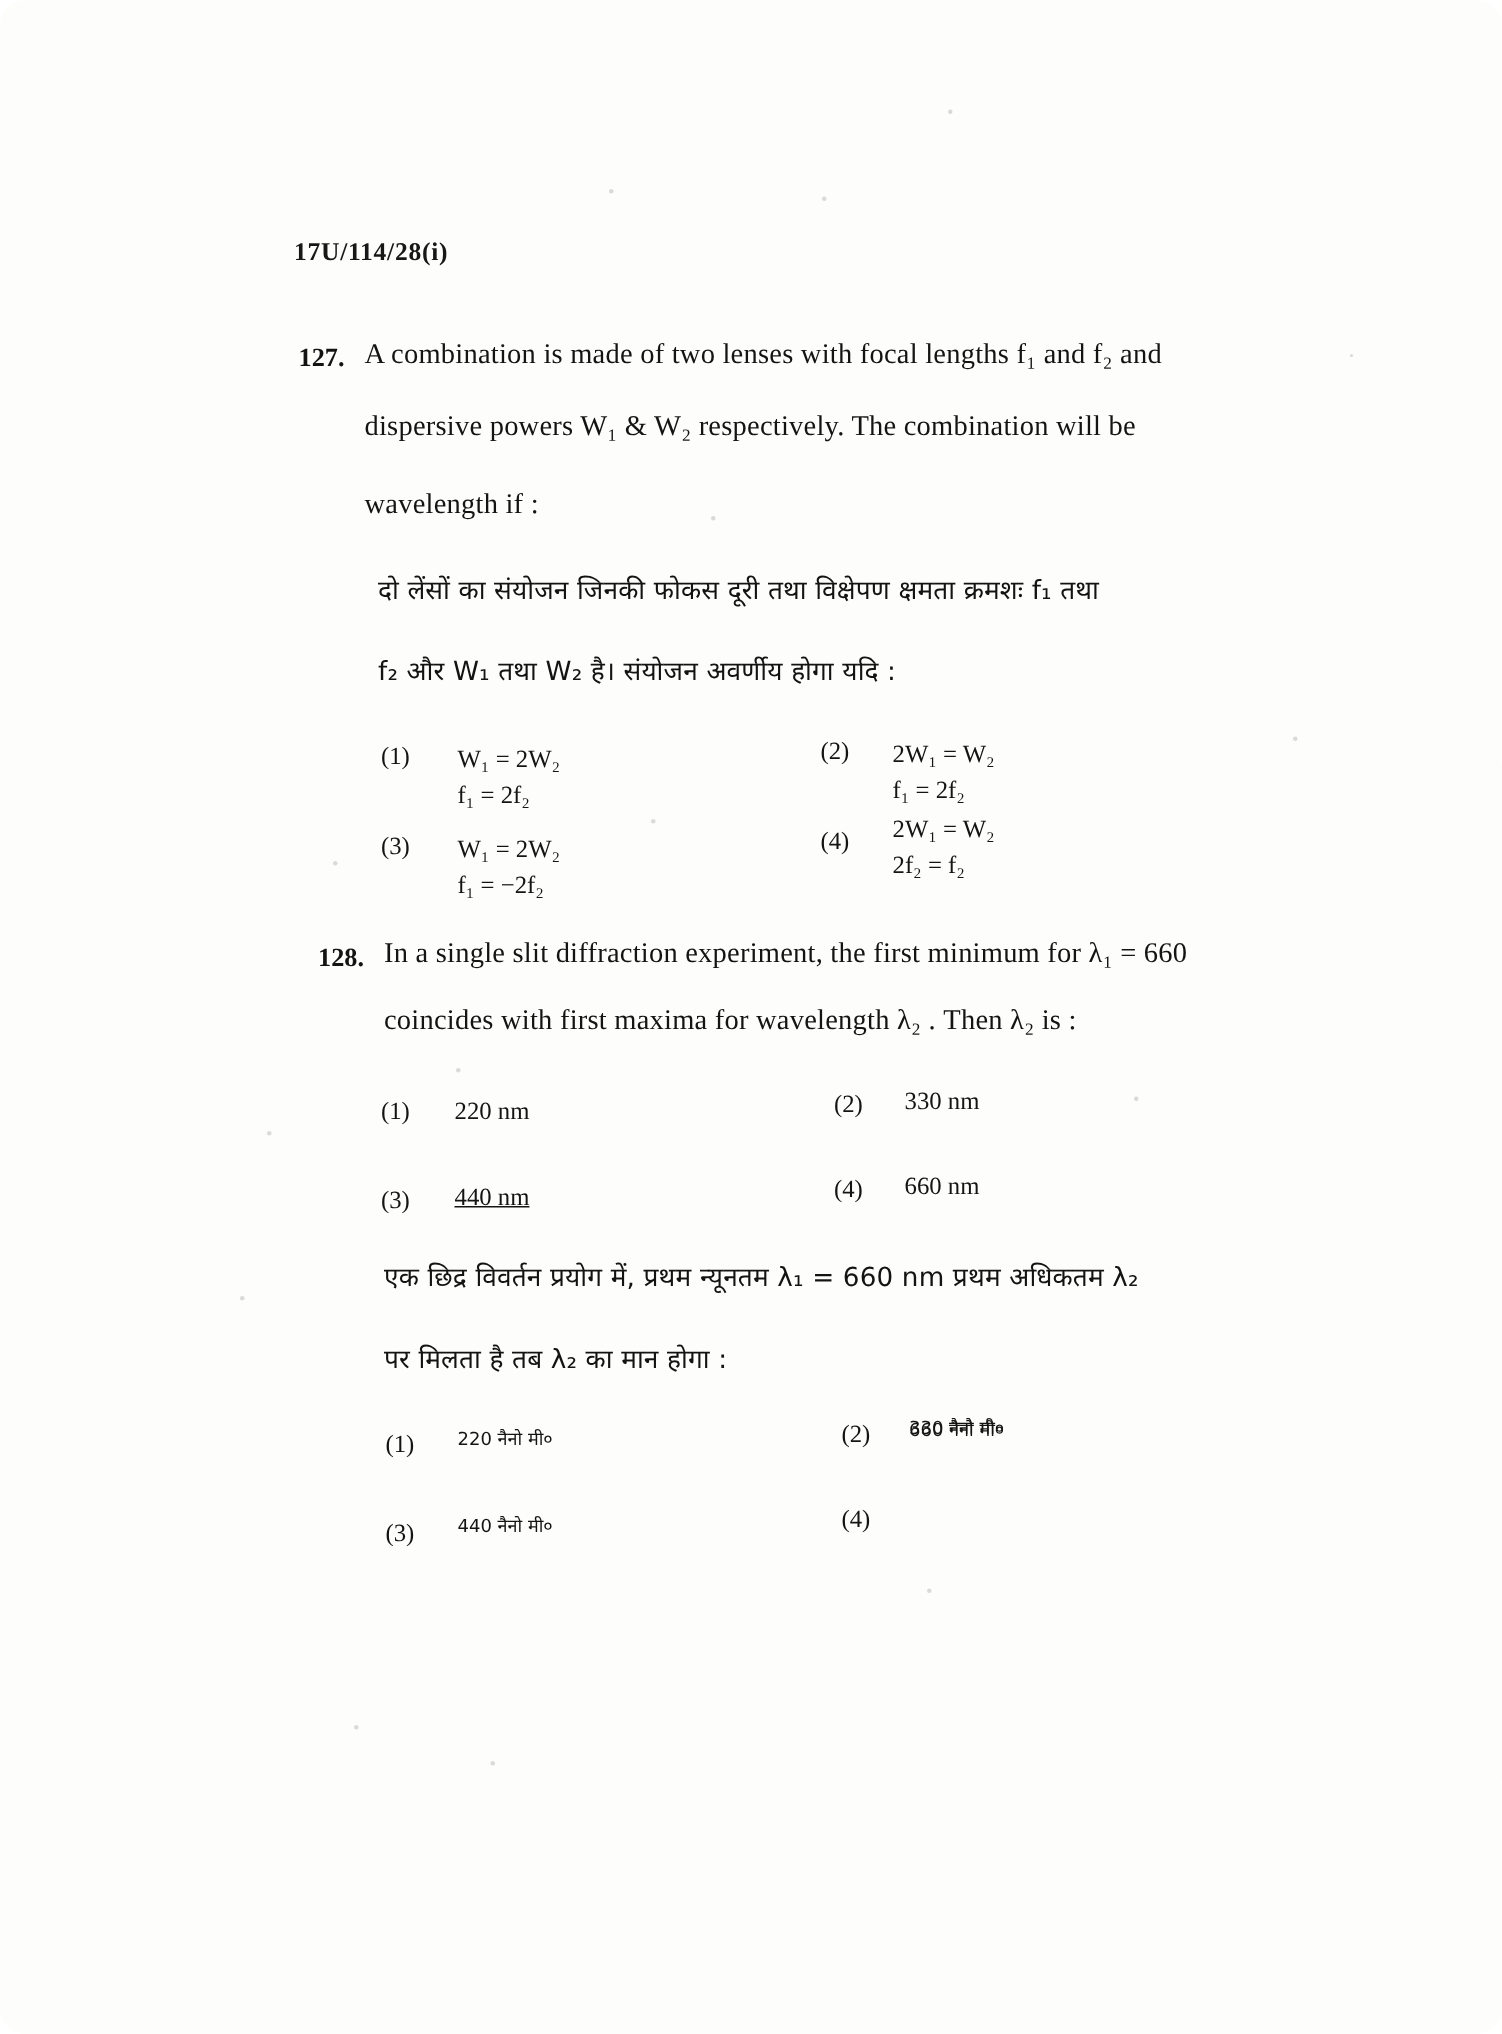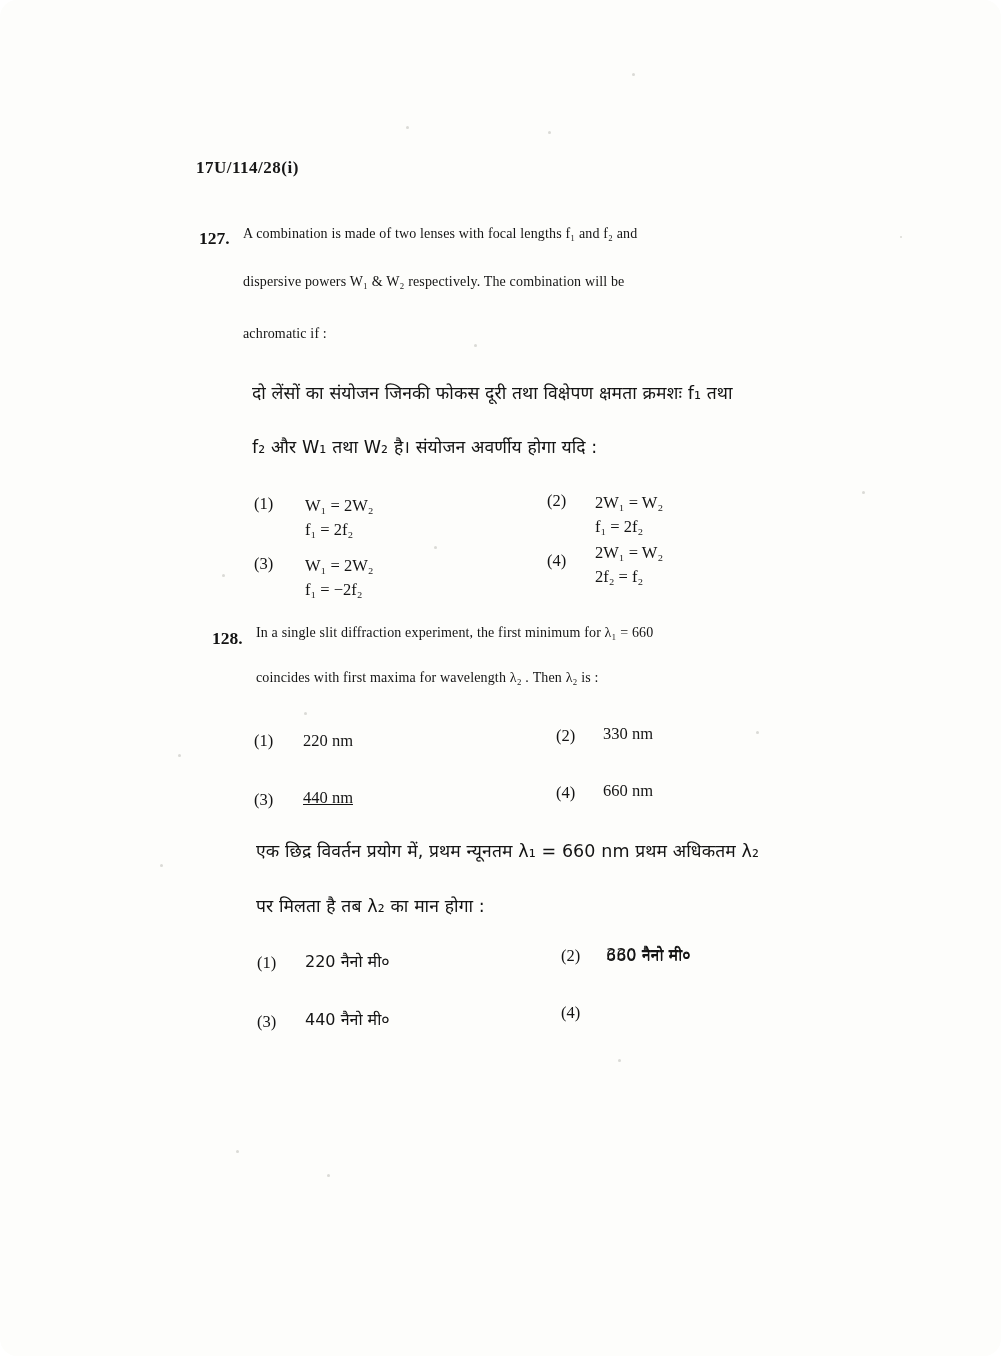--- a/index.html
+++ b/index.html
@@ -45,21 +45,21 @@
   .qnum {
     position: absolute;
     font-weight: bold;
     font-size: 17.5px;
     color: #131313;
   }
 
   .line-en {
     position: absolute;
     font-family: "Liberation Serif", serif;
-    font-size: 14px;
+    font-size: 19px;
     color: #141414;
     white-space: nowrap;
     letter-spacing: .15px;
   }
   .line-hi {
     position: absolute;
     font-family: "DejaVu Sans", sans-serif;
     font-size: 17.5px;
     color: #131313;
     white-space: nowrap;
@@ -74,21 +74,21 @@
   }
   .opt-text {
     position: absolute;
     font-family: "Liberation Serif", serif;
     font-size: 16.5px;
     color: #141414;
     white-space: nowrap;
   }
   .opt-text.hi {
     font-family: "DejaVu Sans", sans-serif;
-    font-size: 16px;
+    font-size: 12px;
   }
   .opt-stack {
     position: absolute;
     font-family: "Liberation Serif", serif;
     font-size: 16.5px;
     line-height: 1.45;
     color: #141414;
     white-space: nowrap;
   }
 
@@ -218,21 +218,21 @@
   <div class="speck" style="left:327px; top:1174px; width:3px; height:3px;"></div>
   <div class="speck" style="left:900px; top:236px; width:2px; height:2px;"></div>
 
   <div class="paper-code">17U/114/28(i)</div>
 
   <div class="qblock">
     <div class="qnum" style="left:199px; top:228px;">127.</div>
 
     <div class="line-en" style="left:243px; top:226px;">A combination is made of two lenses with focal lengths f₁ and f₂ and</div>
     <div class="line-en" style="left:243px; top:274px;">dispersive powers W₁ &amp; W₂ respectively. The   combination will be</div>
-    <div class="line-en" style="left:243px; top:326px;">achromatic if :</div>
+    <div class="line-en" style="left:243px; top:326px;">wavelength if :</div>
 
     <div class="line-hi" style="left:252px; top:380px;">दो लेंसों का संयोजन जिनकी फोकस दूरी तथा विक्षेपण क्षमता क्रमशः f₁ तथा</div>
     <div class="line-hi" style="left:252px; top:434px;">f₂ और W₁ तथा W₂ है। संयोजन अवर्णीय होगा यदि :</div>
 
     <div class="opt-label" style="left:254px; top:494px;">(1)</div>
     <div class="opt-stack" style="left:305px; top:494px;">
       <span>W₁ = 2W₂</span><br>
       <span>f₁ = 2f₂</span>
     </div>
 

